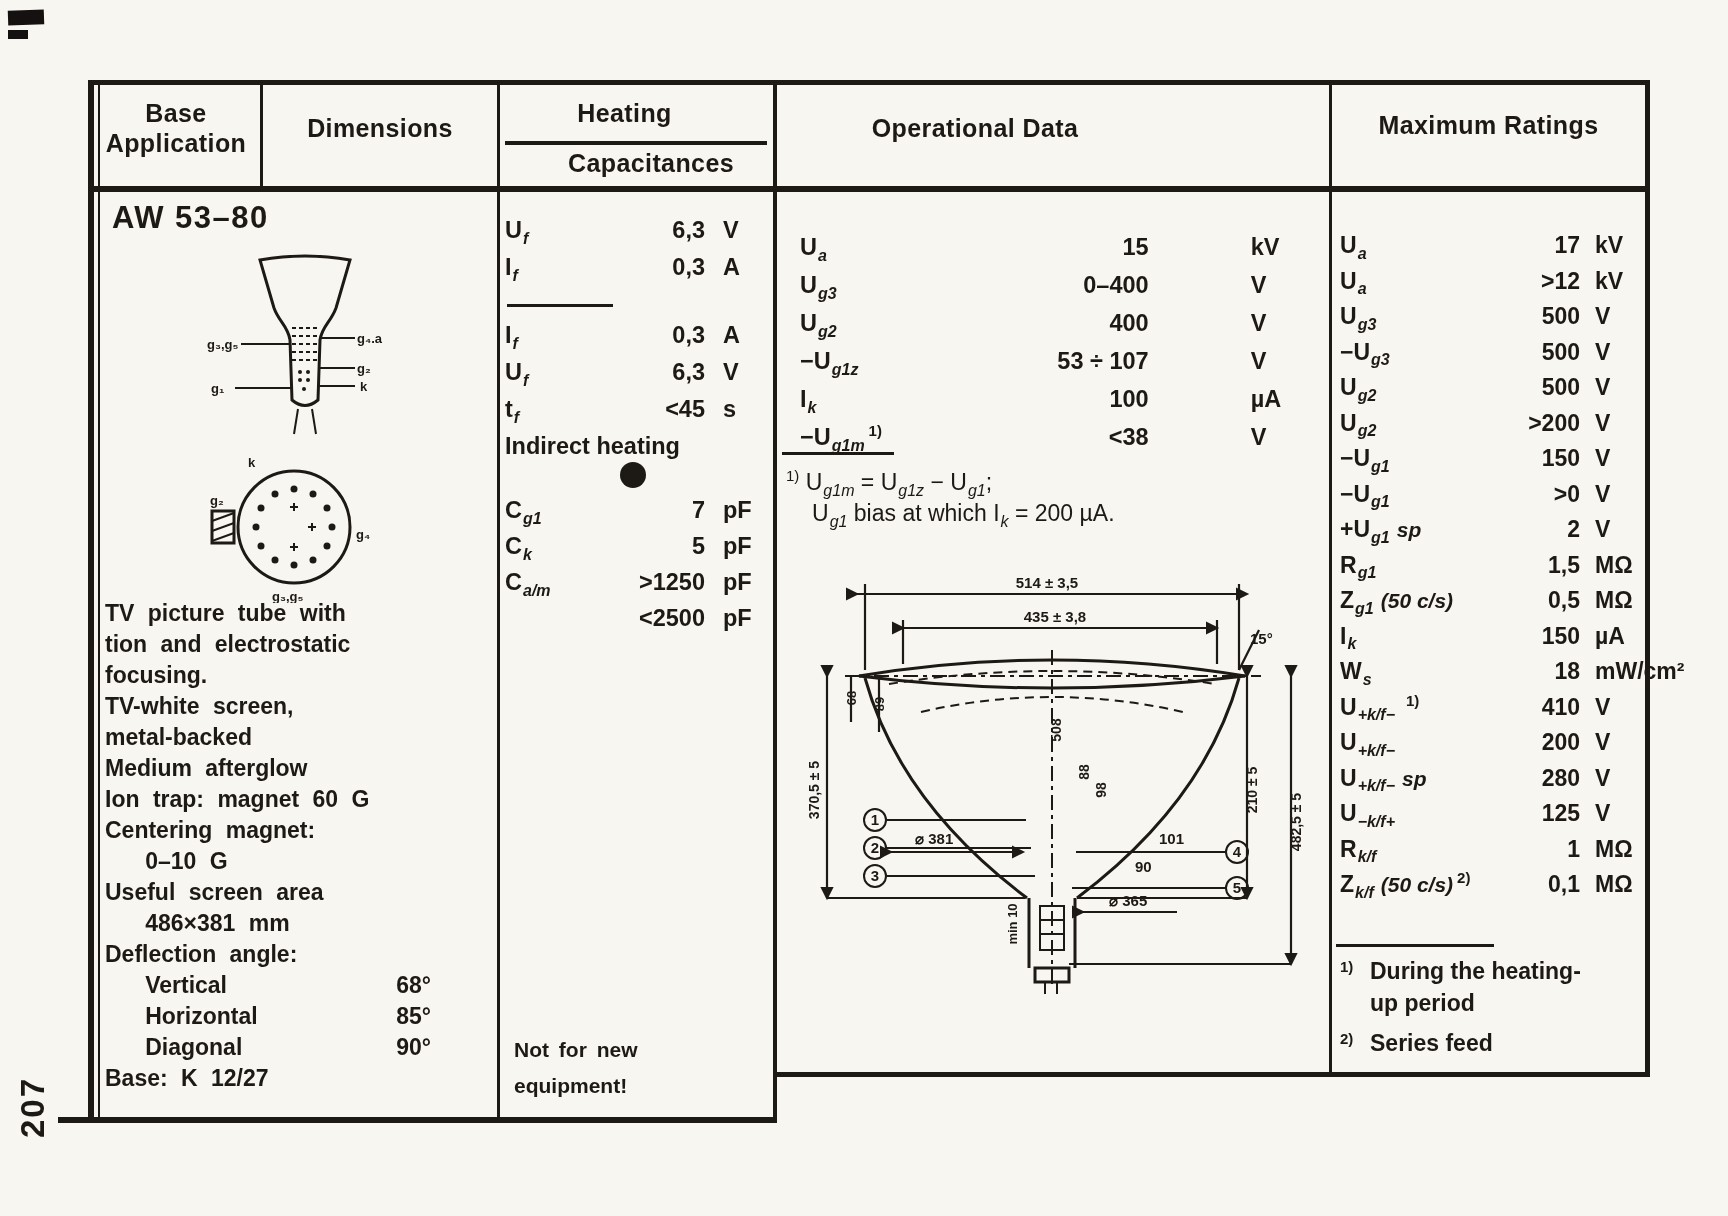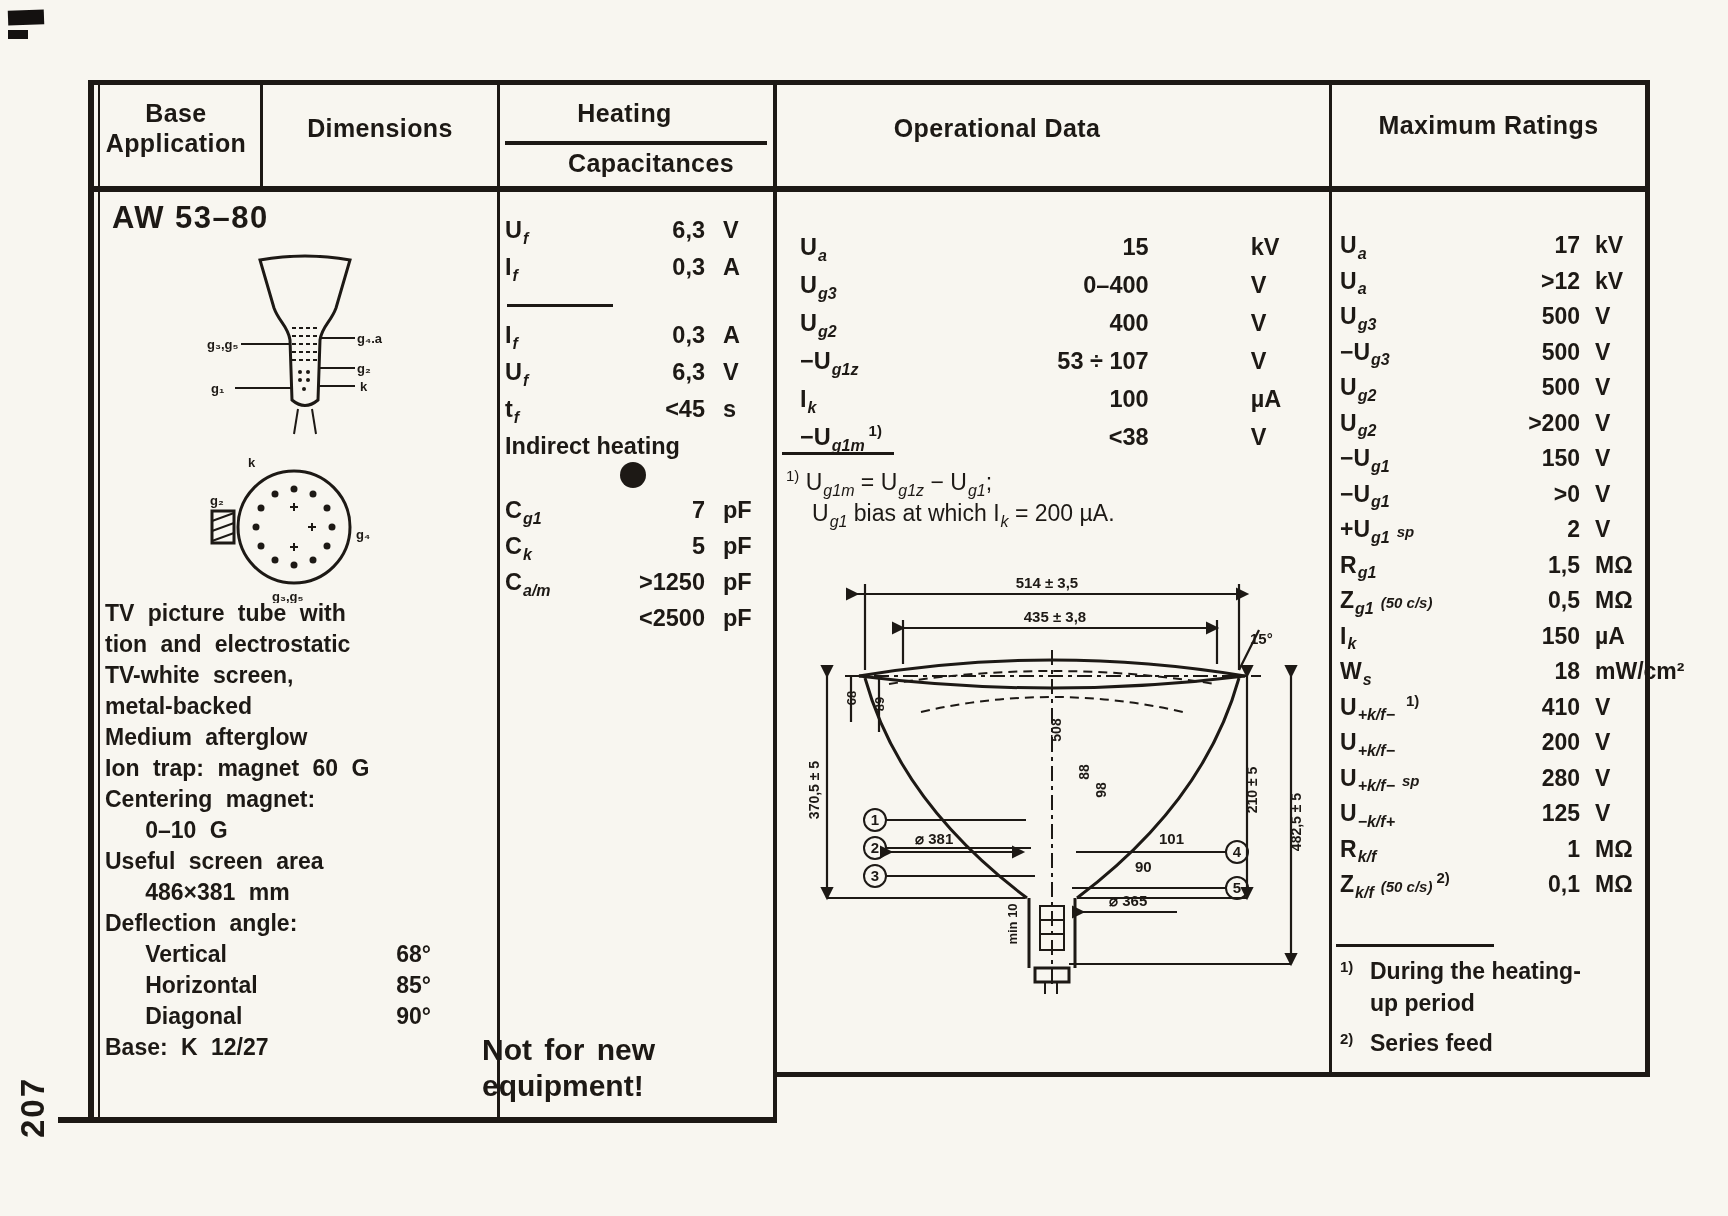--- a/index.html
+++ b/index.html
@@ -8,21 +8,21 @@
         font-family:"Liberation Sans",sans-serif;color:#1d1915;overflow:hidden}
   .b{position:absolute;background:#1d1915}
   .hdr{position:absolute;font-weight:700;font-size:25px;text-align:center;letter-spacing:.4px;line-height:30px}
   
   .trow{display:flex;align-items:baseline;font-weight:700;font-size:23.5px;height:37px;line-height:37px}
   .trow .lab{white-space:nowrap}
   .trow .val{flex:1;text-align:right;white-space:nowrap}
   .trow .unit{white-space:nowrap}
   sub.sb{font-style:italic;font-size:16px;line-height:0;margin-left:1px}
   sup.sp{font-size:15px;line-height:0;margin-left:4px}
-  .post{font-size:15px;margin-left:7px;font-style:italic}
+  .post{font-size:21px;margin-left:7px;font-style:italic}
   .heat{position:absolute;left:505px;top:212px;width:240px}
   .heat .unit{width:40px;padding-left:18px}
   .if-rule{width:106px;height:3px;background:#1d1915;margin:18px 0 10px 2px}
   .caps{position:absolute;left:505px;top:492px;width:240px}
   .caps .trow{height:36px;line-height:36px}
   .caps .unit{width:40px;padding-left:18px}
   .oprows{position:absolute;left:800px;top:228px;width:530px}
   .oprows .trow{height:38px;line-height:38px}
   .oprows .lab{width:175px}
   .oprows .val{flex:0 0 175px}
@@ -33,21 +33,21 @@
   .op-fn{position:absolute;left:782px;top:452px;font-weight:400;font-size:23px;line-height:31px}
   .op-fn .rule{width:112px;height:3px;background:#1d1915;margin-bottom:12px}
   .op-fn .l2{padding-left:30px}
   .mx-fn{position:absolute;left:1340px;top:955px;width:262px;font-weight:700;font-size:23px;line-height:32px}
   .mx-fn .fn{display:flex;margin-bottom:8px}
   .mx-fn sup{flex:0 0 30px;font-size:15px;line-height:0;position:relative;top:12px}
   .desc{position:absolute;left:105px;top:598px;width:372px}
   .desc-line{display:flex;white-space:pre;font-weight:700;font-size:23px;height:31px;line-height:31px;word-spacing:7px}
   .desc-line .dv{margin-left:auto;padding-right:46px}
   .typename{position:absolute;left:112px;top:200px;font-weight:700;font-size:31px;letter-spacing:1.5px}
-  .notfor{position:absolute;left:482px;top:1032px;width:195px;font-weight:700;font-size:30px;line-height:36px;word-spacing:4px}
+  .notfor{position:absolute;left:514px;top:1032px;width:195px;font-weight:700;font-size:21px;line-height:36px;word-spacing:4px}
   .dot{position:absolute;left:620px;top:462px;width:26px;height:26px;border-radius:50%;background:#1d1915}
   .pageno{position:absolute;left:14px;top:1058px;font-weight:700;font-size:33px;transform:rotate(-90deg);transform-origin:40px 40px;letter-spacing:2px}
   .mark{position:absolute;background:#141110}
   svg text{font-family:"Liberation Sans",sans-serif;font-weight:700;fill:#1d1915}
 </style>
 </head>
 <body>
 
 <div class="page">
 
@@ -69,21 +69,21 @@
   <div class="b" style="left:773px;top:1072px;width:877px;height:5px"></div>
   <div class="b" style="left:505px;top:141px;width:262px;height:4px"></div>
 
   <div class="hdr" style="left:92px;top:98px;width:168px">
     <div>Base</div>
     <div>Application</div>
   </div>
   <div class="hdr" style="left:263px;top:113px;width:234px">Dimensions</div>
   <div class="hdr" style="left:488px;top:98px;width:273px">Heating</div>
   <div class="hdr" style="left:500px;top:148px;width:302px">Capacitances</div>
-  <div class="hdr" style="left:761px;top:113px;width:472px">Operational Data</div>
+  <div class="hdr" style="left:739px;top:113px;width:472px">Operational Data</div>
   <div class="hdr" style="left:1332px;top:110px;width:313px">Maximum Ratings</div>
 
   <div class="typename">AW 53–80</div>
 
   <svg style="position:absolute;left:205px;top:248px" width="190" height="205" viewBox="0 0 190 205">
     <g stroke="#1d1915" fill="none" stroke-width="3">
       <path d="M55,12 Q100,4 145,12 L131,60 C126,74 117,78 115,92 L113,152 Q100,163 87,152 L85,92 C83,78 74,74 69,60 Z"></path>
     </g>
     <g stroke="#1d1915" stroke-width="2">
       <line x1="87" y1="80" x2="113" y2="80" stroke-dasharray="4 3"></line>
@@ -149,20 +149,24 @@
     <text x="64" y="146" font-size="13">g₃,g₅</text>
   </svg>
 
   <div class="desc">
       <div class="desc-line">
       <span>TV picture tube with</span>
       <span class="dv"></span>
     </div>
       <div class="desc-line">
       <span>tion and electrostatic</span>
+      <span class="dv"></span>
+    </div>
+      <div class="desc-line">
+      <span>focusing.</span>
       <span class="dv"></span>
     </div>
       <div class="desc-line">
       <span>TV-white screen,</span>
       <span class="dv"></span>
     </div>
       <div class="desc-line">
       <span>metal-backed</span>
       <span class="dv"></span>
     </div>

